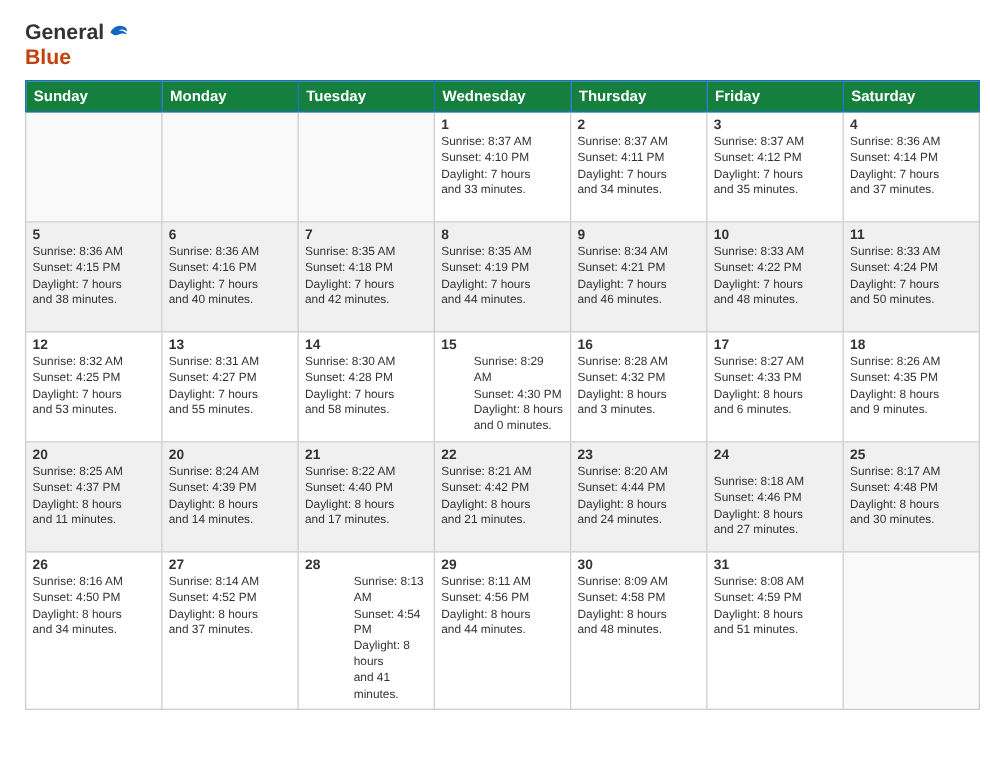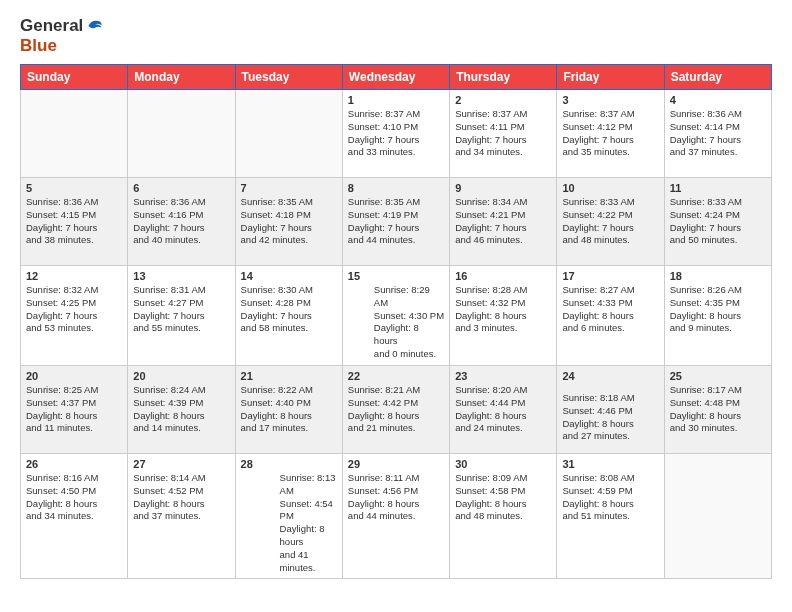--- a/index.html
+++ b/index.html
@@ -6,21 +6,21 @@
     body {
       font-family: Arial, sans-serif;
       background: #fff;
       width: 792px;
       height: 612px;
       overflow: hidden;
     }
     .page {
       width: 792px;
       height: 496px;
-      padding: 16px 20px 10px 20px;
+      padding: 16px 8px 10px 20px;
       display: flex;
       flex-direction: column;
     }
     .header {
       display: flex;
       justify-content: space-between;
       align-items: flex-start;
       margin-bottom: 8px;
     }
     .logo {
@@ -50,21 +50,21 @@
       color: #555;
     }
     .calendar {
       flex: 1;
       border: 1px solid #ccc;
       border-collapse: collapse;
       width: 100%;
       table-layout: fixed;
     }
     .calendar th {
-      background-color: #ef4444;
+      background-color: #15803d;
       color: #fff;
       text-align: left;
       padding: 5px 6px;
       font-size: 12px;
       font-weight: bold;
       border: 1px solid #1a6fcc;
     }
     .calendar td {
       border: 1px solid #ccc;
       vertical-align: top;

